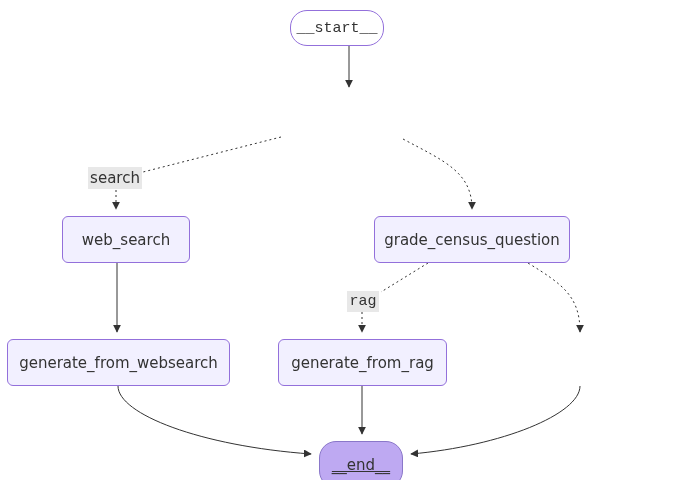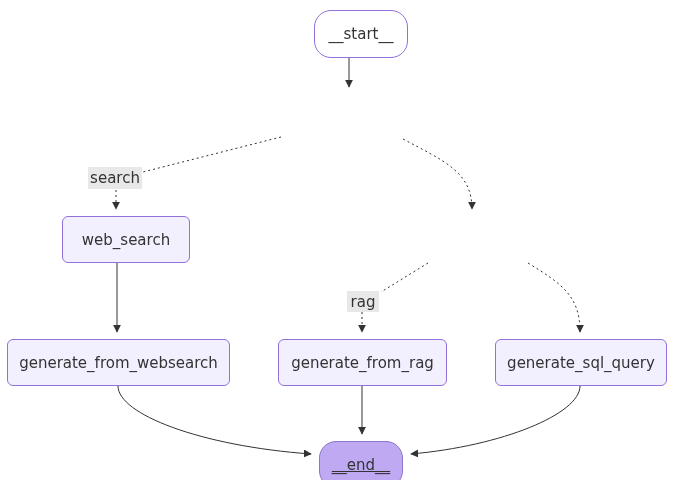--- a/index.html
+++ b/index.html
@@ -84,31 +84,31 @@
     <path class="edge dotted" d="M403,139 C444,161 472,172 472,209" marker-end="url(#arrow)"></path>
     <path class="edge solid" d="M117,263 L117,332" marker-end="url(#arrow)"></path>
     <path class="edge dotted" d="M428,263 L381,292"></path>
     <path class="edge dotted" d="M362,312 L362,332" marker-end="url(#arrow)"></path>
     <path class="edge dotted" d="M528,263 C562,284 580,296 580,332" marker-end="url(#arrow)"></path>
     <path class="edge solid" d="M118,386 C118,414 200,446 311,454" marker-end="url(#arrow)"></path>
     <path class="edge solid" d="M362,386 L362,434" marker-end="url(#arrow)"></path>
     <path class="edge solid" d="M580,386 C580,414 502,446 411,454" marker-end="url(#arrow)"></path>
   </svg>
 
-  <div class="node stadium start" style="left:314px; top:10px;  width:94px;  height:48px;">__start__</div>
+  <div class="node stadium start" style="left:290px; top:10px;  width:94px;  height:36px;font-family:Liberation Mono, monospace;">__start__</div>
 
 
   <div class="edge-label" style="left:88px;  top:167px; width:54px; height:22px;">search</div>
 
   <div class="node" style="left:62px;  top:216px; width:128px; height:47px;">web_search</div>
 
+  <div class="node" style="left:374px; top:216px; width:196px; height:47px;">grade_census_question</div>
 
-  <div class="edge-label" style="left:347px; top:291px; width:32px; height:21px;">rag</div>
+  <div class="edge-label" style="left:347px; top:291px; width:32px; height:21px;font-family:Liberation Mono, monospace;">rag</div>
 
   <div class="node" style="left:278px; top:339px; width:169px; height:47px;">generate_from_rag</div>
 
   <div class="node" style="left:7px;   top:339px; width:223px; height:47px;">generate_from_websearch</div>
 
-  <div class="node" style="left:495px; top:339px; width:172px; height:47px;">generate_sql_query</div>
 
   <div class="node stadium end" style="left:319px; top:441px; width:84px; height:47px;text-decoration:underline;">__end__</div>
 
 </div>
 
 </body></html>

